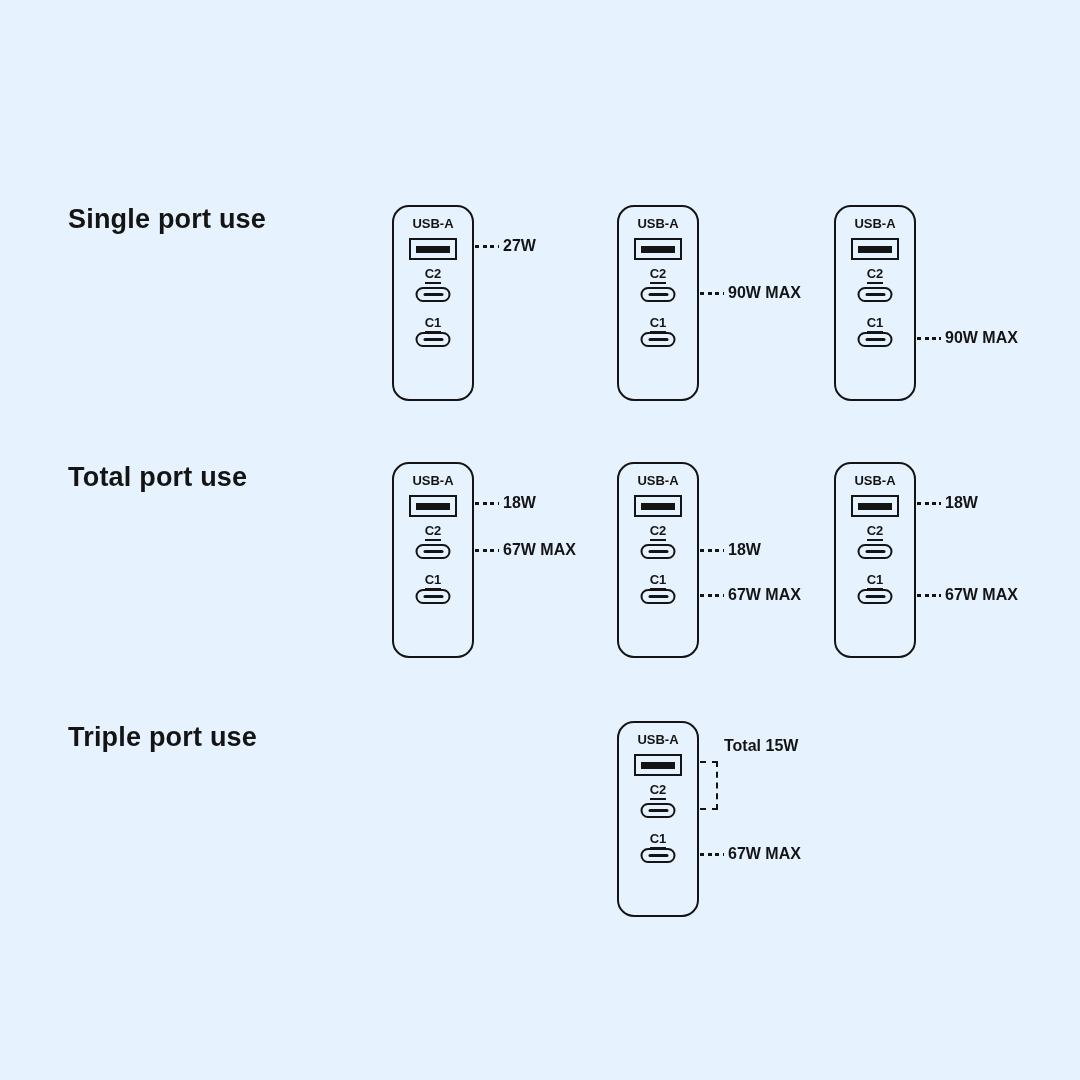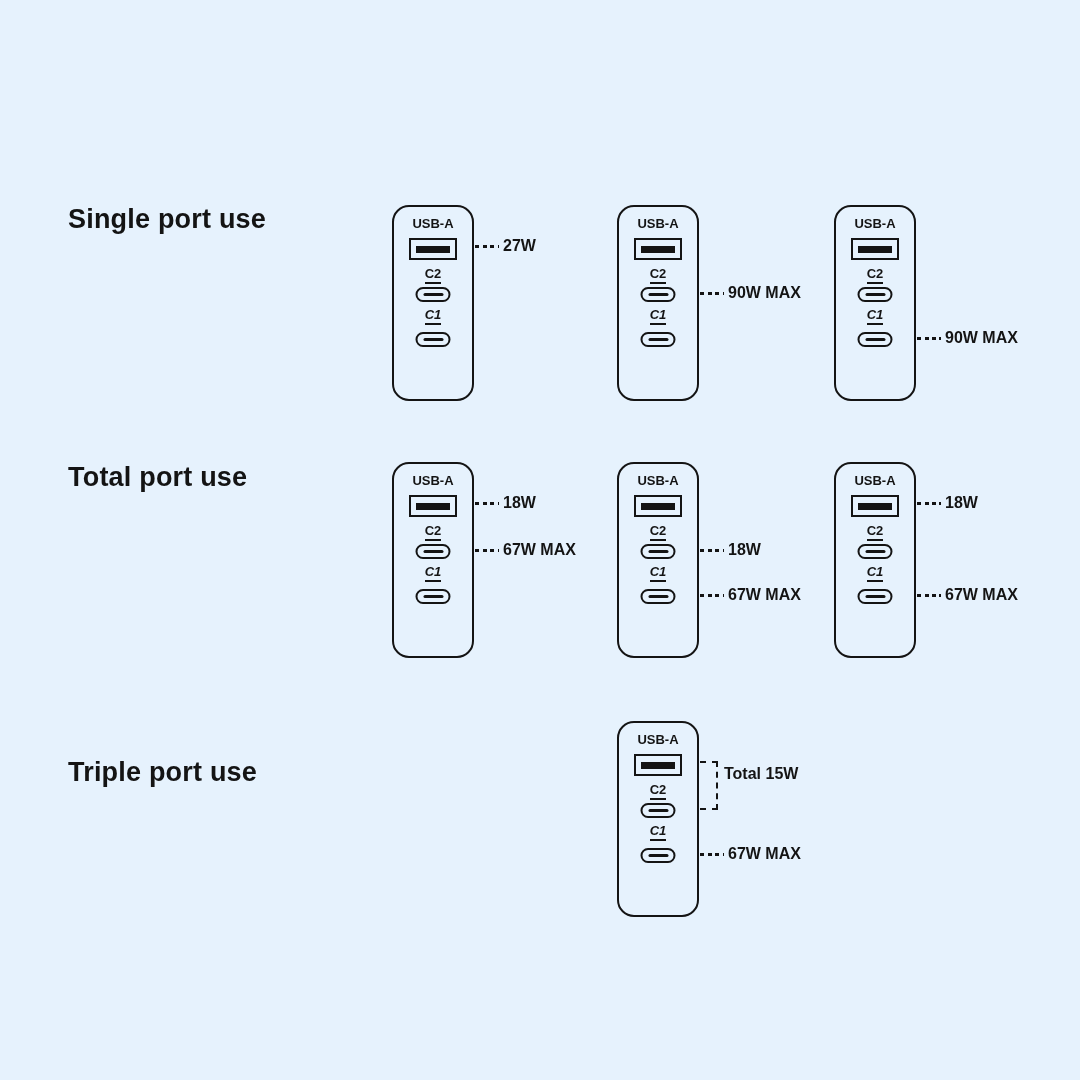--- a/index.html
+++ b/index.html
@@ -35,21 +35,21 @@
     text-align:center;
     font-size:13px;line-height:15px;font-weight:700;
   }
   .plabel .u{
     display:inline-block;
     border-bottom:2px solid var(--ink);
     padding-bottom:1px;
   }
   .lbl-usba{top:9px;}
   .lbl-c2{top:59px;}
-  .lbl-c1{top:100px;font-style:italic;}
+  .lbl-c1{top:108px;}
   .port-usba{
     position:absolute;top:31px;left:50%;transform:translateX(-50%);
     width:48px;height:22px;
     border:2.5px solid var(--ink);
     display:flex;align-items:center;justify-content:center;
     background:var(--bg);
   }
   .usba-bar{width:34px;height:7px;background:var(--ink);}
   .pill{
     position:absolute;left:50%;transform:translateX(-50%);
@@ -82,21 +82,21 @@
     background:transparent;
   }
 </style>
 </head>
 <body>
 
 <div class="canvas">
 
   <h2 class="heading" style="left:68px;top:203px">Single port use</h2>
   <h2 class="heading" style="left:68px;top:461px">Total port use</h2>
-  <h2 class="heading" style="left:68px;top:756px">Triple port use</h2>
+  <h2 class="heading" style="left:68px;top:721px">Triple port use</h2>
 
   <div class="charger" style="left:392px;top:205px">
     <div class="plabel lbl-usba"><span>USB-A</span></div>
     <div class="port-usba">
         <div class="usba-bar"></div>
       </div>
     <div class="plabel lbl-c2"><span class="u">C2</span></div>
     <div class="pill pill-c2">
         <div class="pill-line"></div>
       </div>
@@ -207,17 +207,17 @@
     <div class="plabel lbl-c2"><span class="u">C2</span></div>
     <div class="pill pill-c2">
         <div class="pill-line"></div>
       </div>
     <div class="plabel lbl-c1"><span class="u">C1</span></div>
     <div class="pill pill-c1">
         <div class="pill-line"></div>
       </div>
   </div>
   <div class="bracket" style="left:700px;top:761px;width:18px;height:49px"></div>
-  <div class="callout callout-bold" style="left:724px;top:764px">Total 15W</div>
+  <div class="callout callout-bold" style="left:724px;top:736px">Total 15W</div>
   <div class="dashline" style="left:700px;top:853px"></div>
   <div class="callout" style="left:728px;top:844px">67W MAX</div>
 
 </div>
 
 </body></html>

